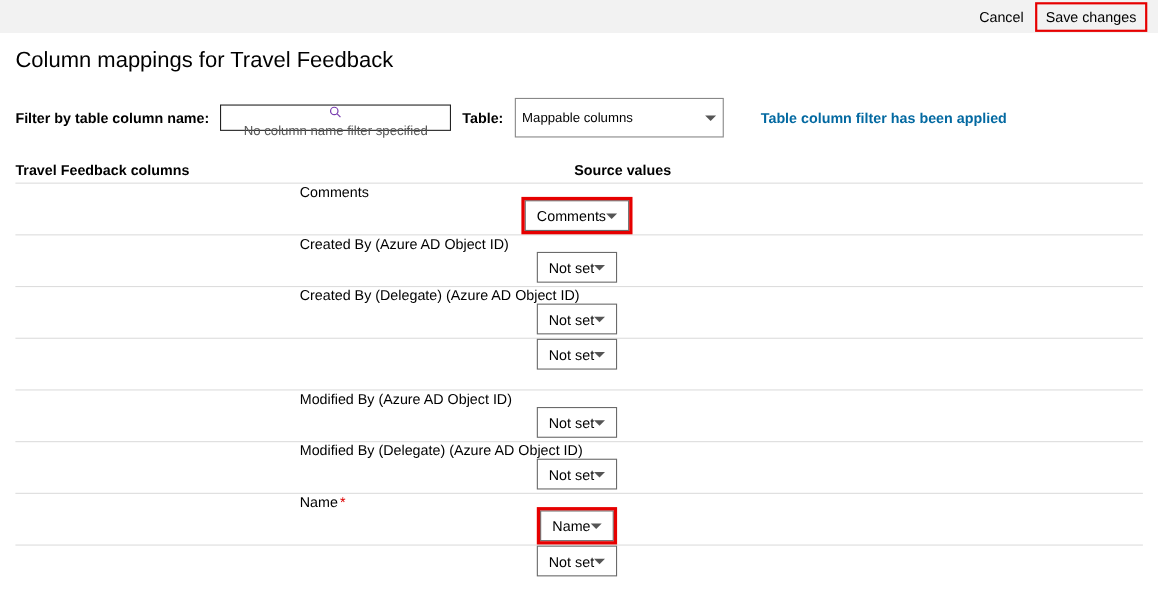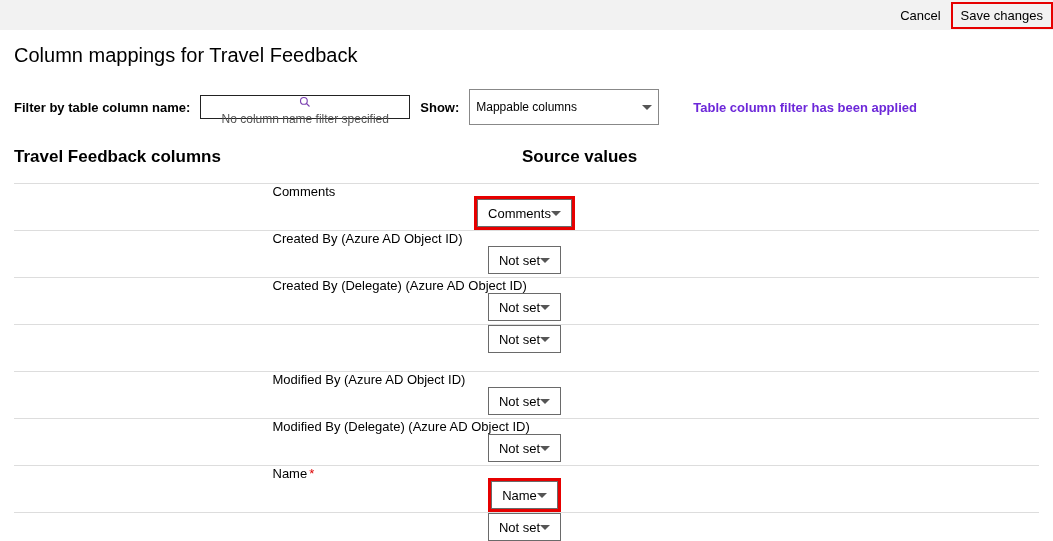--- a/index.html
+++ b/index.html
@@ -4,20 +4,21 @@
 <style>
 * { box-sizing: border-box; margin: 0; padding: 0; font-family: "Segoe UI", Arial, sans-serif; }
 body { background: #fff; width: 1053px; }
 
 .topbar {
   background: #f2f2f2;
   height: 30px;
   display: flex;
   justify-content: flex-end;
   align-items: center;
+  padding-right: 10px;
   font-size: 13px;
   text-align: center;
 }
 .topbar .btn { padding: 4px 8px; cursor: pointer; }
 .save-wrap { border: 2px solid #e60000; margin-left: 2px; }
 
 .content { padding: 14px 14px 0 14px; }
 h1 { font-size: 20px; font-weight: 400; margin-bottom: 22px; }
 
 .filter-row { display: flex; align-items: center; gap: 10px; font-size: 13px; margin-bottom: 22px; }
@@ -38,23 +39,23 @@
 .show-select {
   border: 1px solid #888;
   height: 36px;
   width: 190px;
   display: flex;
   align-items: center;
   justify-content: space-between;
   padding: 0 6px;
   font-size: 12px;
 }
-.applied { color: #6d28d9; font-weight: 600; font-size: 13px; margin-left: 24px; }
+.applied { color: #0369a1; font-weight: 600; font-size: 13px; margin-left: 24px; }
 
-.headers { display: flex; font-size: 17px; font-weight: 600; padding-bottom: 16px; border-bottom: 1px solid #ddd; }
+.headers { display: flex; font-size: 13px; font-weight: 600; padding-bottom: 4px; border-bottom: 1px solid #ddd; }
 .headers .col1 { width: 508px; }
 .headers .col2 { flex: 1; }
 
 .rows { }
 .row {
   display: flex;
   align-items: center;
   height: 47px;
   border-bottom: 1px solid #ddd;
   font-size: 13px;
@@ -93,21 +94,21 @@
 
   <div class="filter-row">
     <label>Filter by table column name:</label>
     <div class="filter-input">
       <svg width="12" height="12" viewBox="0 0 16 16">
         <circle cx="6.5" cy="6.5" r="4.5" fill="none" stroke="#7a3fb0" stroke-width="1.5"></circle>
         <line x1="10" y1="10" x2="14" y2="14" stroke="#7a3fb0" stroke-width="1.5"></line>
       </svg>
       <span>No column name filter specified</span>
     </div>
-    <label>Show:</label>
+    <label>Table:</label>
     <div class="show-select">
       <span>Mappable columns</span>
       <div class="chev"></div>
     </div>
     <div class="applied">Table column filter has been applied</div>
   </div>
 
   <div class="headers">
     <div class="col1">Travel Feedback columns</div>
     <div class="col2">Source values</div>

